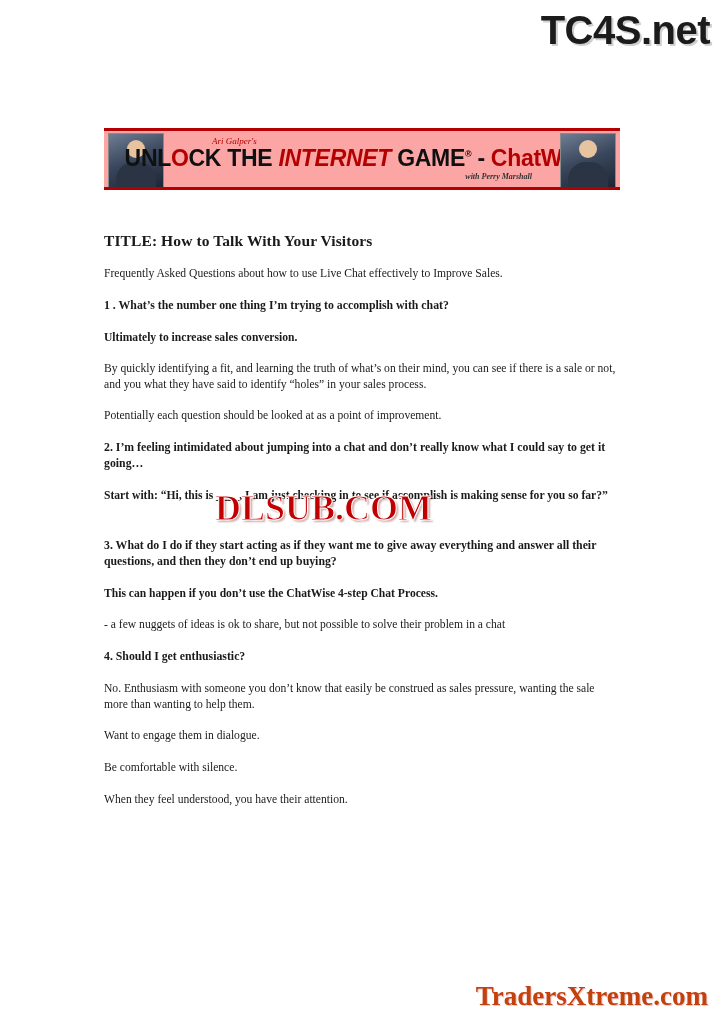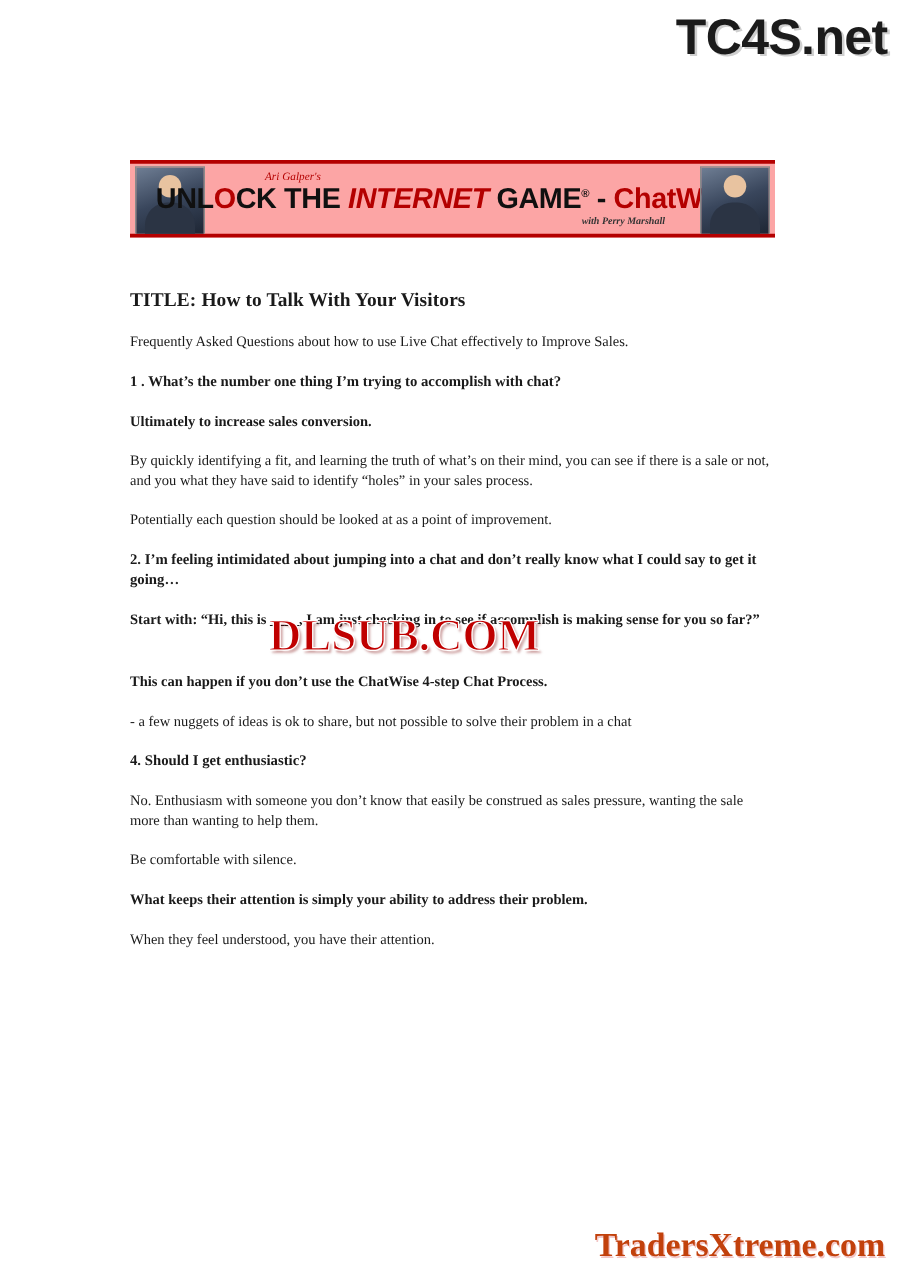--- a/index.html
+++ b/index.html
@@ -188,24 +188,25 @@
 <div class="doc">
   <h1>TITLE: How to Talk With Your Visitors</h1>
   <p>Frequently Asked Questions about how to use Live Chat effectively to Improve Sales.</p>
   <div id="blocks">
       <p class="q">1 . What’s the number one thing I’m trying to accomplish with chat?</p>
       <p class="b">Ultimately to increase sales conversion.</p>
       <p>By quickly identifying a fit, and learning the truth of what’s on their mind, you can see if there is a sale or not, and you what they have said to identify “holes” in your sales process.</p>
       <p>Potentially each question should be looked at as a point of improvement.</p>
       <p class="q">2. I’m feeling intimidated about jumping into a chat and don’t really know what I could say to get it going…</p>
       <p class="b maskline">Start with: “Hi, this is ____, I am just checking in to see if accomplish is making sense for you so far?”</p>
+      <p class="q">3. What do I do if they start acting as if they want me to give away everything and answer all their questions, and then they don’t end up buying?</p>
       <p class="b">This can happen if you don’t use the ChatWise 4-step Chat Process.</p>
       <p>- a few nuggets of ideas is ok to share, but not possible to solve their problem in a chat</p>
       <p class="q">4. Should I get enthusiastic?</p>
       <p>No. Enthusiasm with someone you don’t know that easily be construed as sales pressure, wanting the sale more than wanting to help them.</p>
+      <p>Want to engage them in dialogue.</p>
       <p> Be comfortable with silence.</p>
-      <p class="b">What keeps their attention is simply your ability to address their problem.</p>
       <p>When they feel understood, you have their attention.</p>
     </div>
 </div>
 
 <div class="wm-center">DLSUB.COM</div>
 <div class="wm-bottom">TradersXtreme.com</div>
 
 </body></html>

